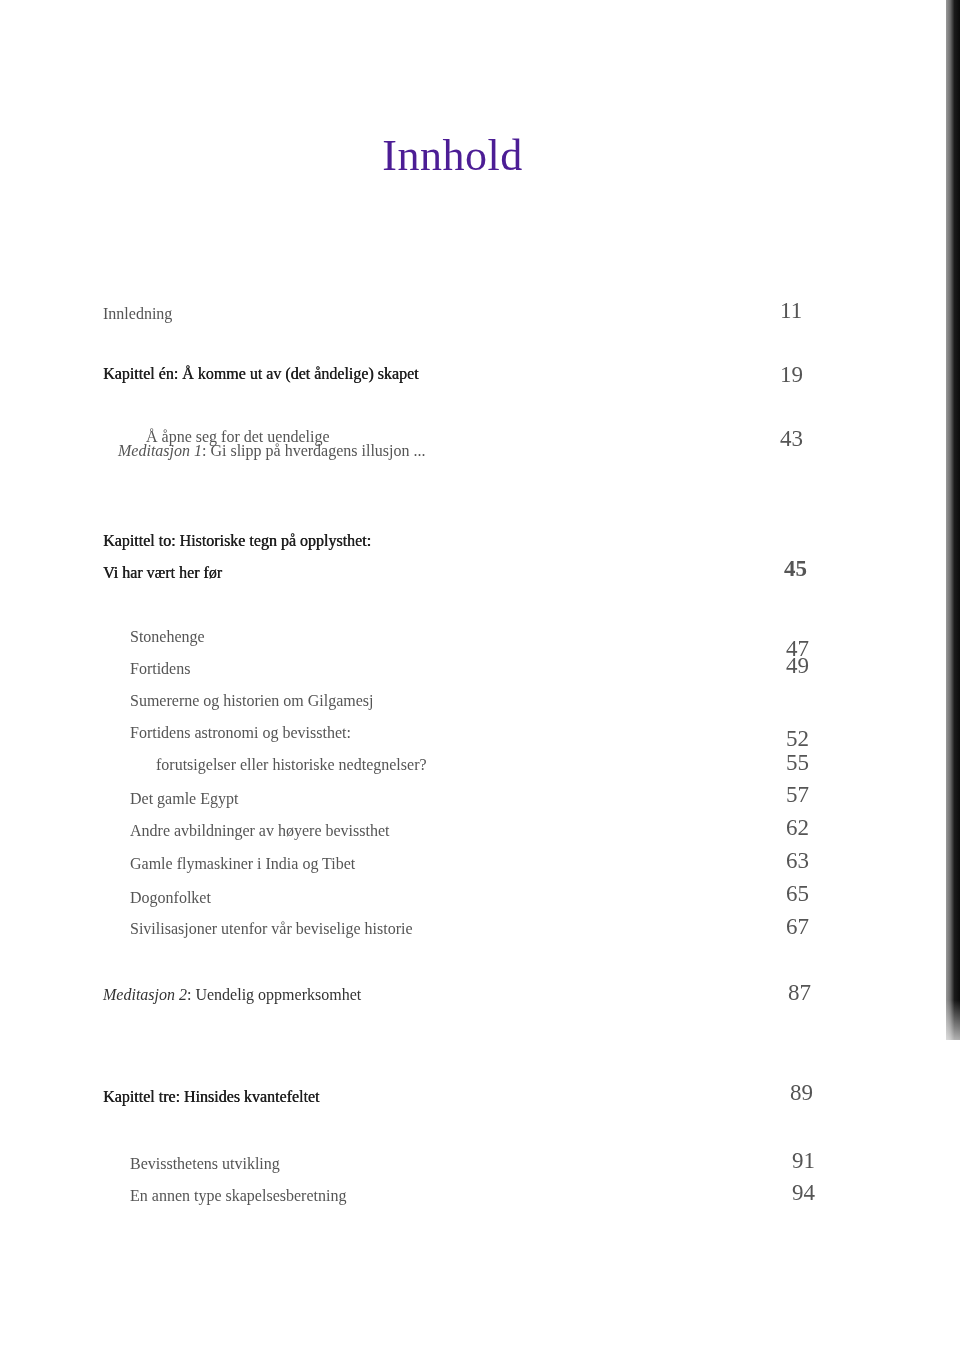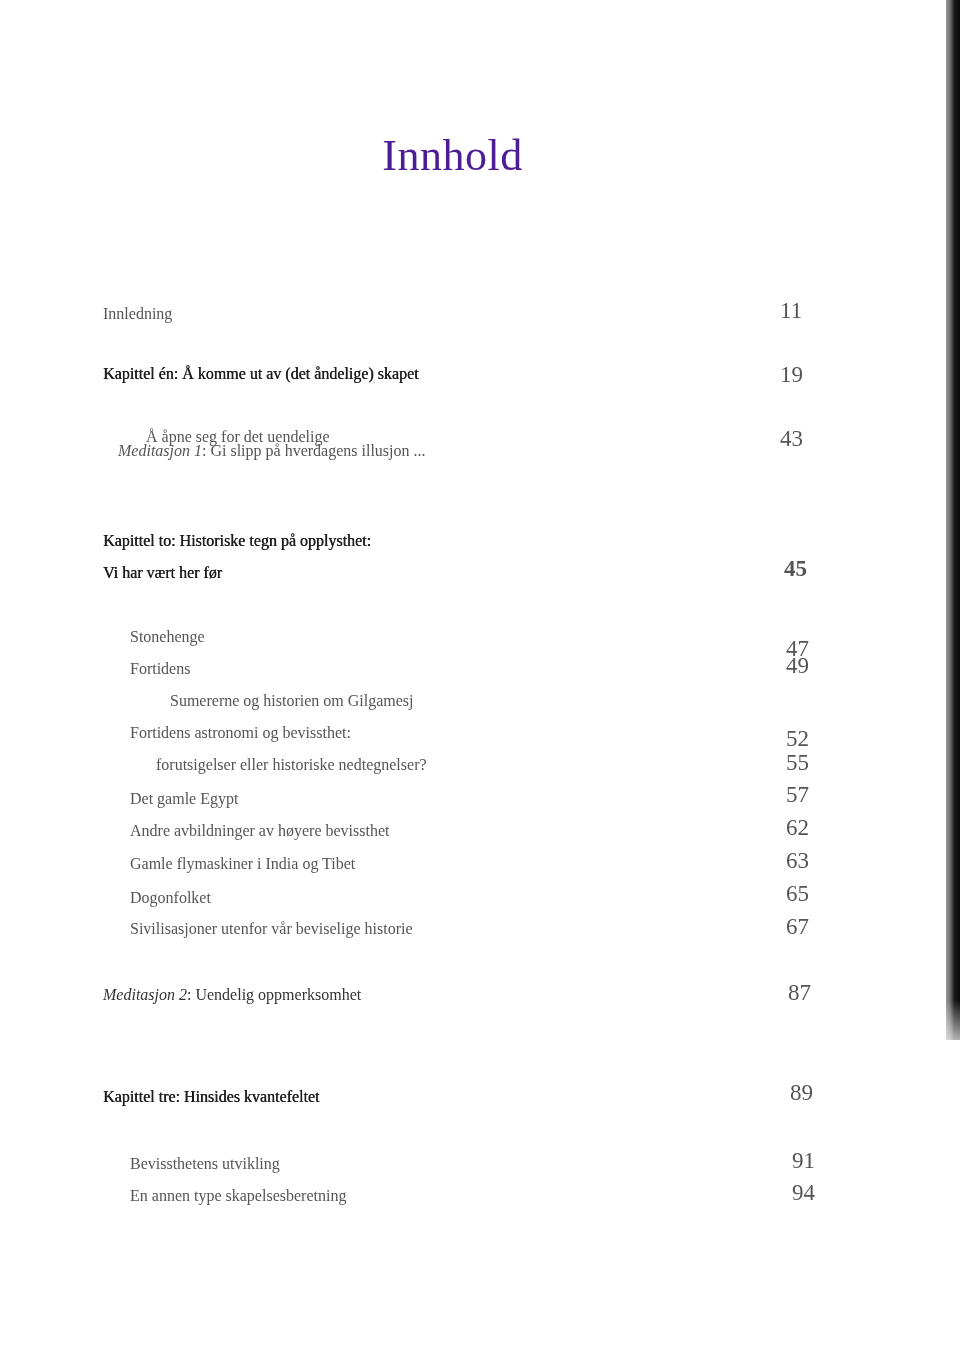--- a/index.html
+++ b/index.html
@@ -49,21 +49,21 @@
 <div class="line bold" style="left:103px; top:532px;"><span>Kapittel to: Historiske tegn på opplysthet:</span></div>
 <div class="line bold" style="left:103px; top:564px;"><span>Vi har vært her før</span></div>
 <div class="pg light" style="left:784px; top:556px;font-weight:bold;">45</div>
 
 <div class="line light" style="left:130px; top:628px;"><span>Stonehenge</span></div>
 <div class="pg light" style="left:786px; top:636px;">47</div>
 
 <div class="line light" style="left:130px; top:660px;"><span>Fortidens</span></div>
 <div class="pg light" style="left:786px; top:653px;">49</div>
 
-<div class="line light" style="left:130px; top:692px;margin-left:40px;"><span>Sumererne og historien om Gilgamesj</span></div>
+<div class="line light" style="left:130px; top:692px;"><span>Sumererne og historien om Gilgamesj</span></div>
 <div class="pg light" style="left:786px; top:686px;margin-top:40px;">52</div>
 
 <div class="line light" style="left:130px; top:724px;"><span>Fortidens astronomi og bevissthet:</span></div>
 
 <div class="line light" style="left:156px; top:756px;"><span>forutsigelser eller historiske nedtegnelser?</span></div>
 <div class="pg light" style="left:786px; top:750px;">55</div>
 
 <div class="line light" style="left:130px; top:790px;"><span>Det gamle Egypt</span></div>
 <div class="pg light" style="left:786px; top:782px;">57</div>
 

